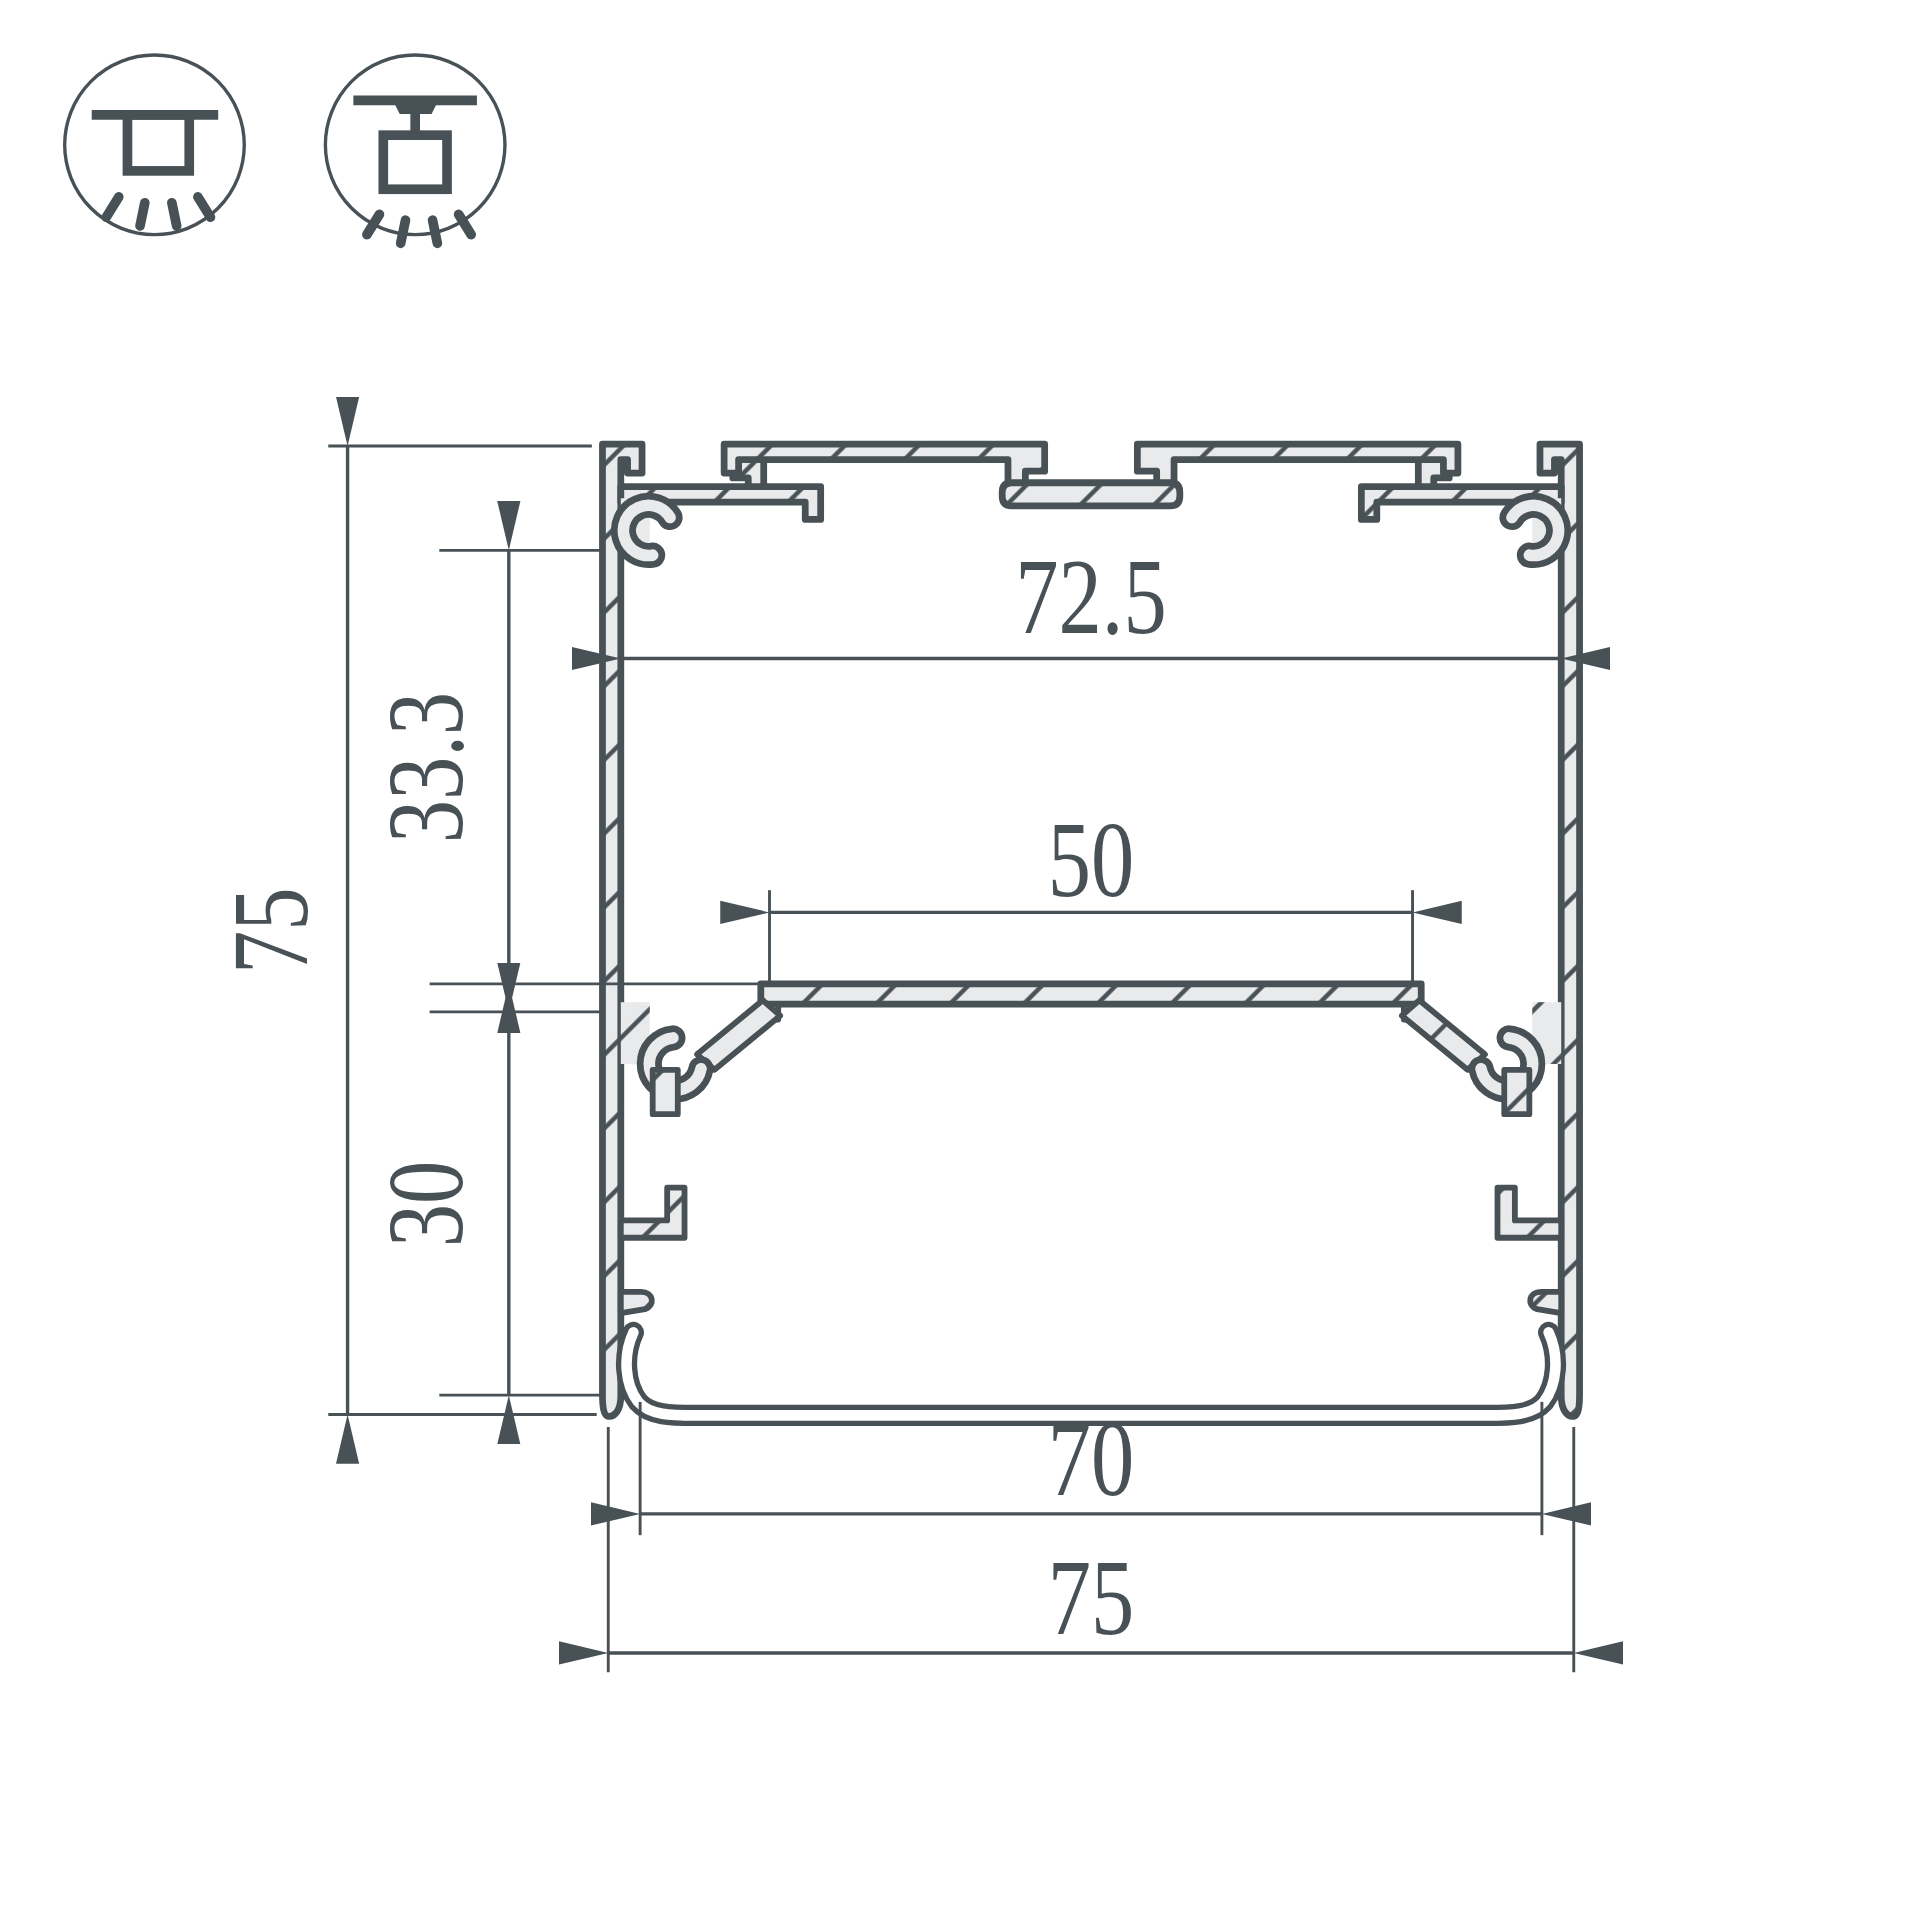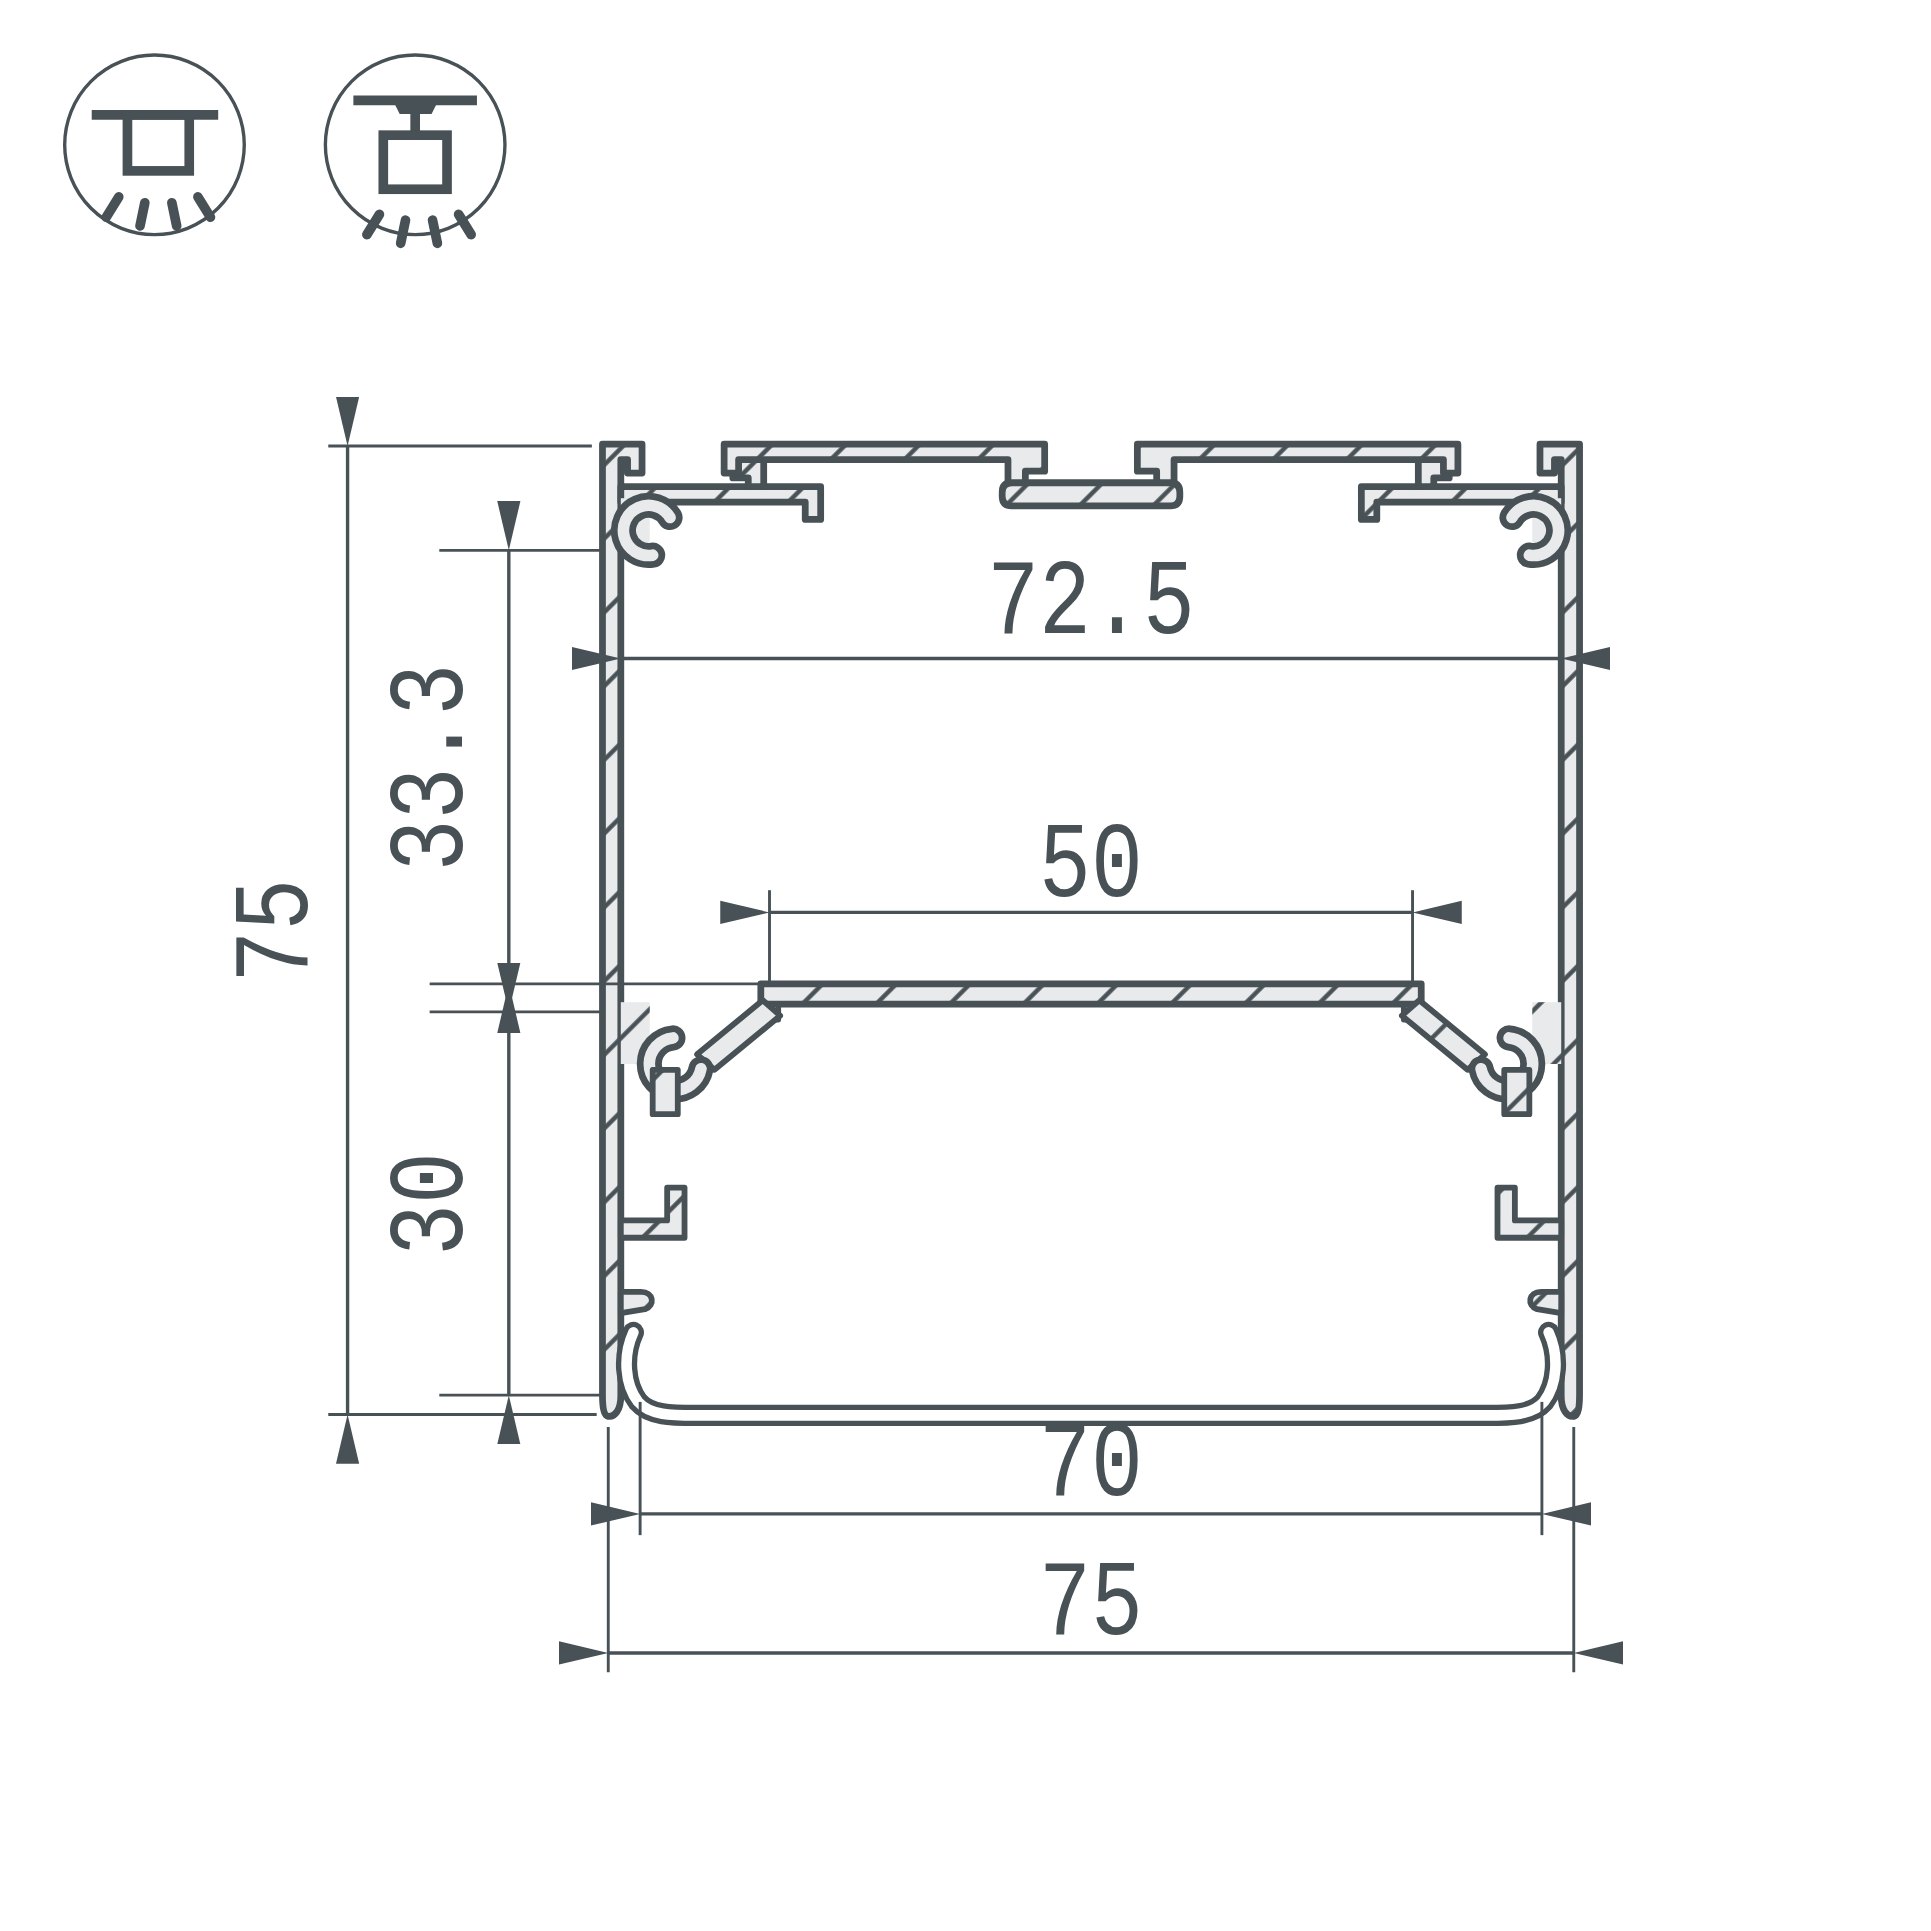--- a/index.html
+++ b/index.html
@@ -1,17 +1,17 @@
 <!DOCTYPE html>
 <html style="--ink: #485156;"><head>
 <meta charset="utf-8">
 <style>
   html,body{margin:0;padding:0;background:#ffffff;}
   .stage{width:1931px;height:1931px;position:relative;background:#fff;
-         font-family:Liberation Mono, monospace;}
+         font-family:Liberation Serif, serif;}
   svg{display:block;}
   .dim-text{font-size:112px;fill:var(--ink,#485156);}
   .metal{fill:url(#hatch);stroke:var(--ink,#485156);stroke-width:7;stroke-linejoin:round;}
   .metal-thin{fill:url(#hatch);stroke:var(--ink,#485156);stroke-width:6;stroke-linejoin:round;}
   .dimline{stroke:var(--ink,#485156);stroke-width:3.5;fill:none;}
   .extline{stroke:var(--ink,#485156);stroke-width:3;fill:none;}
   .icon-stroke{stroke:var(--ink,#485156);fill:none;}
 </style>
 </head>
 <body>

